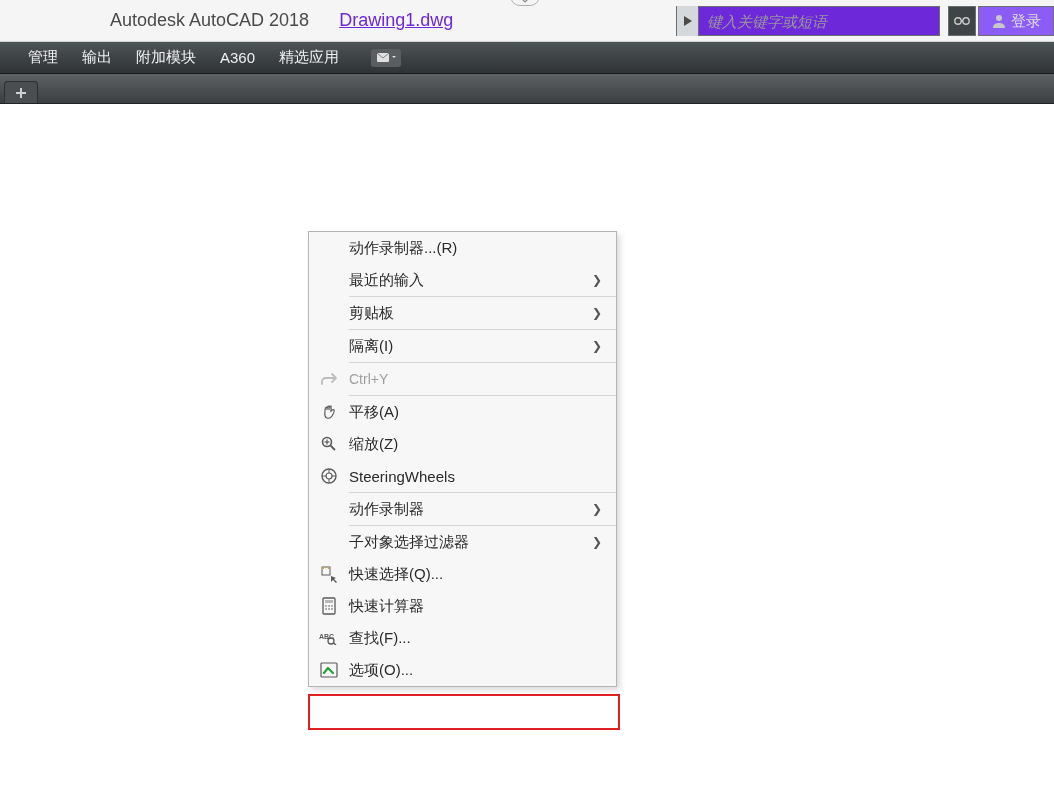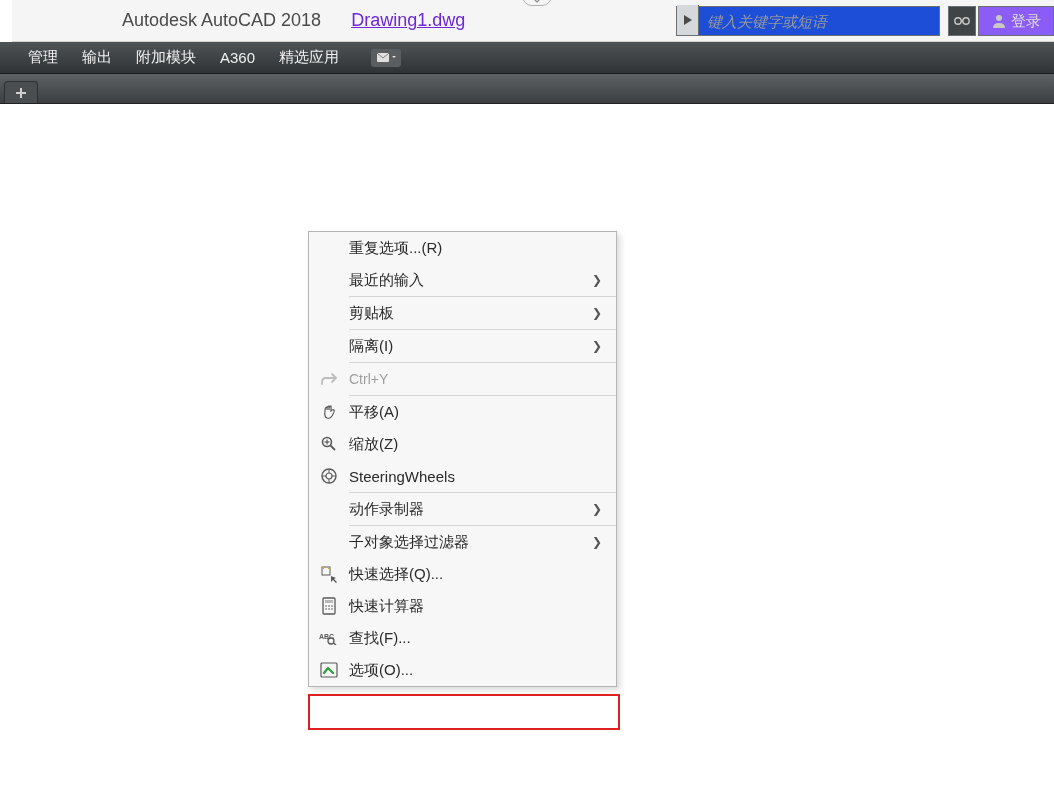--- a/index.html
+++ b/index.html
@@ -12,21 +12,20 @@
       position: relative;
     }
     .title-bar {
       height: 42px;
       background: #f5f5f5;
       border-bottom: 1px solid #d0d0d0;
       display: flex;
       align-items: center;
       padding: 16px 10px;
       position: relative;
-      margin-left: 12px;
     }
     .title-text {
       font-size: 18px;
       color: #4a4a4a;
       margin-left: 100px;
     }
     .title-doc {
       font-size: 18px;
       color: #6d28d9;
       margin-left: 30px;
@@ -48,22 +47,22 @@
     .title-right {
       position: absolute;
       right: 0;
       top: 0;
       display: flex;
       align-items: center;
       height: 42px;
     }
     .search-box {
       display: flex;
-      align-items: flex-end;
-      background: #1d4ed8;
+      align-items: center;
+      background: #6d28d9;
       height: 30px;
       border: 1px solid #6b6f72;
       margin-right: 6px;
     }
     .search-play {
       width: 22px;
       height: 30px;
       display: flex;
       align-items: center;
       justify-content: center;
@@ -260,21 +259,21 @@
   <div class="tab-new">
     <svg width="12" height="12" viewBox="0 0 12 12">
       <path d="M6 1 L6 11 M1 6 L11 6" stroke="#d0d0d0" stroke-width="2"></path>
     </svg>
   </div>
 </div>
 
 <div class="context-menu">
   <div class="cm-row">
     <div class="cm-icon-col"></div>
-    <span class="cm-label">重复选项...(R)</span>
+    <span class="cm-label">动作录制器...(R)</span>
     <span class="cm-arrow"></span>
   </div>
   <div class="cm-row">
     <div class="cm-icon-col"></div>
     <span class="cm-label">最近的输入</span>
     <span class="cm-arrow">❯</span>
   </div>
   <div class="cm-sep"></div>
   <div class="cm-row">
     <div class="cm-icon-col"></div>

